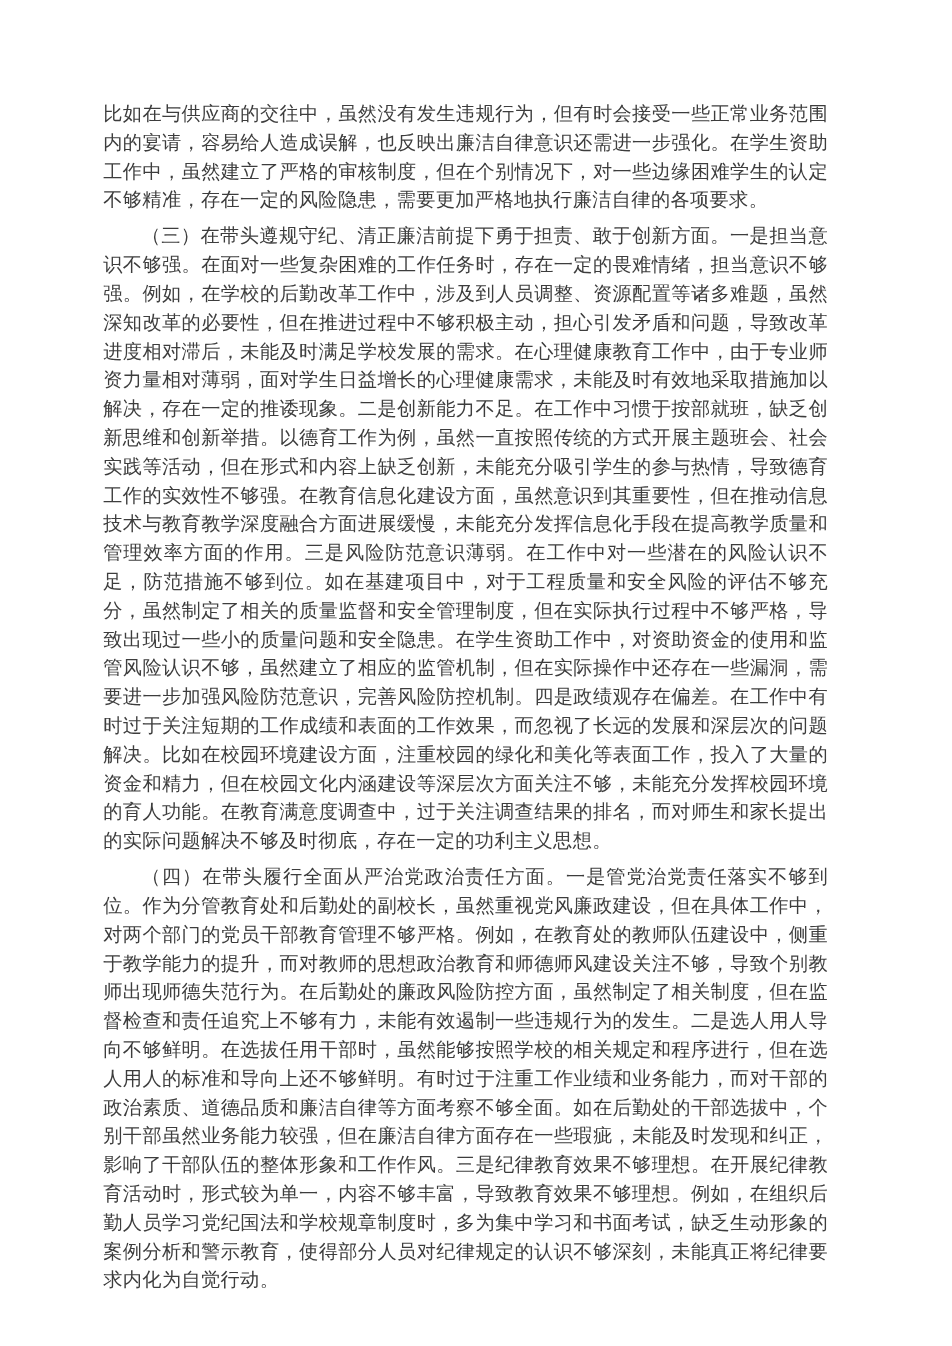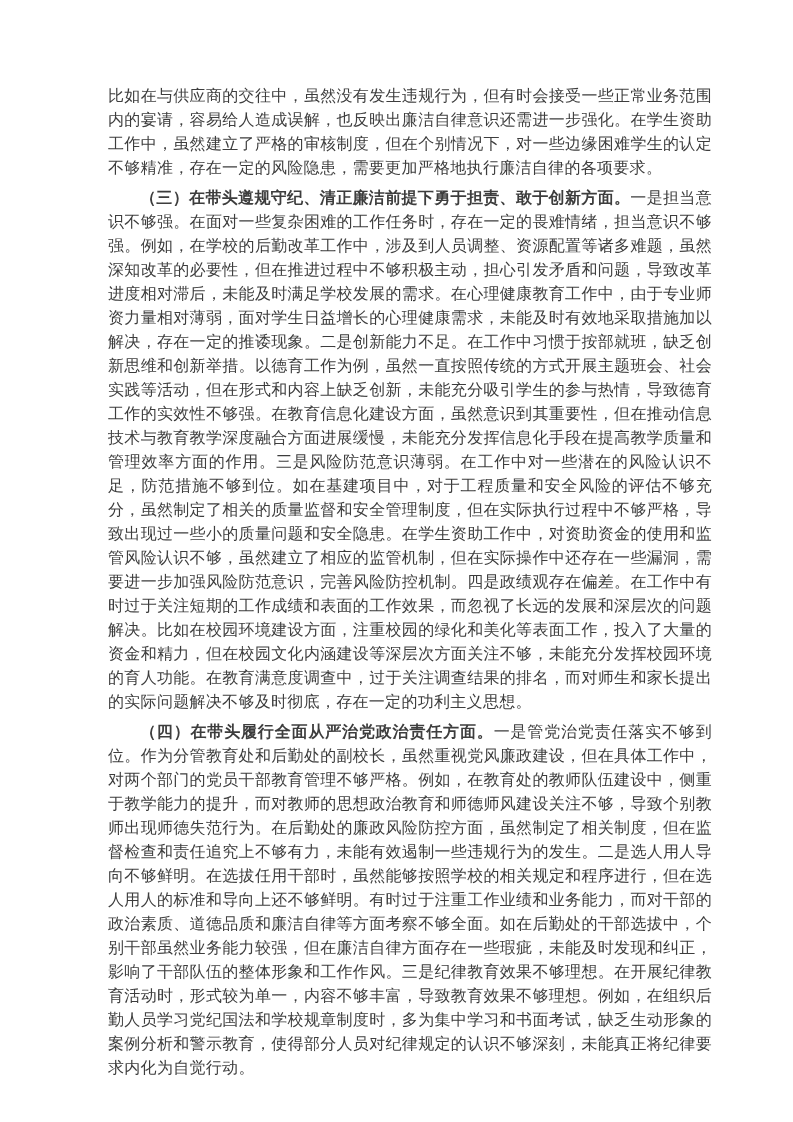--- a/index.html
+++ b/index.html
@@ -11,38 +11,38 @@
     position: relative;
     width: 793px;
     height: 1122px;
     background: #ffffff;
     overflow: hidden;
     font-family: "Liberation Serif", "DejaVu Serif", serif;
     color: #3d3d3d;
   }
   .content {
     position: absolute;
-    left: 108px;
+    left: 86px;
     top: 84px;
     width: 604px;
     font-size: 16px;
     line-height: 24px;
     text-align: justify;
     text-justify: inter-ideograph;
     letter-spacing: 0.3px;
   }
   .para {
     margin: 0 0 6px 0;
     text-indent: 2em;
   }
   .para.no-indent {
     text-indent: 0;
   }
   .section-heading {
-    font-weight: bold;
+    font-weight: normal;
   }
 </style>
 </head>
 <body>
 
 <div class="page">
   <div class="content">
 
     <p class="para no-indent"><span>比如在与供应商的交往中，虽然没有发生违规行为，但有时会接受一些正常业务范围内的宴请，容易给人造成误解，也反映出廉洁自律意识还需进一步强化。在学生资助工作中，虽然建立了严格的审核制度，但在个别情况下，对一些边缘困难学生的认定不够精准，存在一定的风险隐患，需要更加严格地执行廉洁自律的各项要求。</span></p>
 

